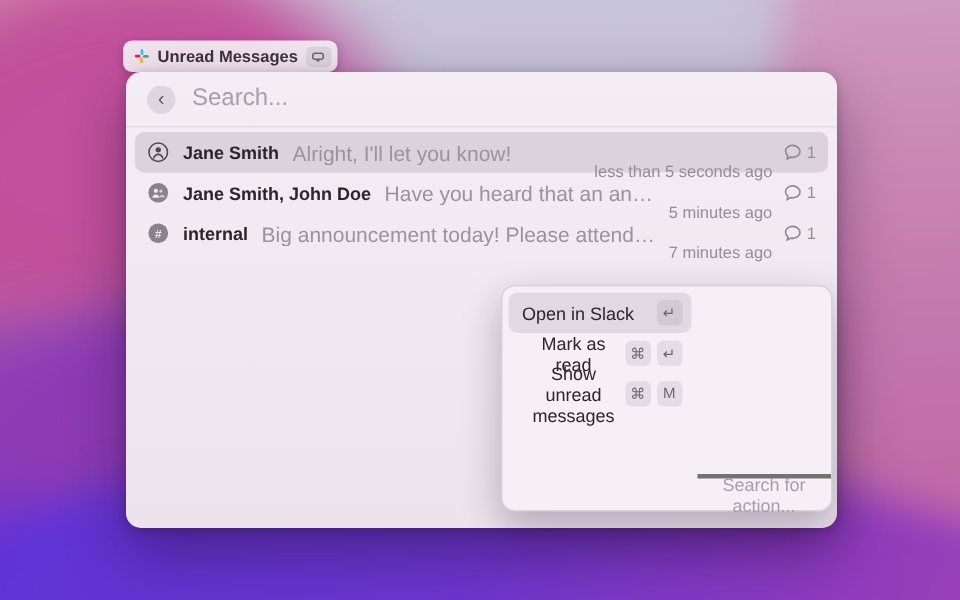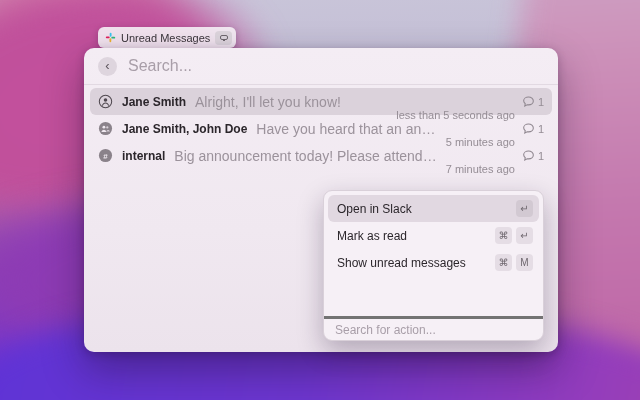--- a/index.html
+++ b/index.html
@@ -18,21 +18,21 @@
     background:linear-gradient(170deg,#cfa9c8 0%,#cc8fb8 30%,#c478ae 60%,#bd62a5 100%); transform:rotate(7deg); }
   .wp-purple-mid { left:-80px; top:180px; width:560px; height:200px; border-radius:50% 50% 40% 60%;
     background:radial-gradient(closest-side,#8d3bb4,#8d3bb4 65%,rgba(141,59,180,0)); }
   .wp-violet-bottom { left:-40px; top:300px; width:760px; height:220px;
     background:linear-gradient(100deg,#5d33d6 0%,#6d36cf 45%,#8e3bc0 75%,#a443ae 100%);
     border-radius:45% 55% 0 0; }
 
   
   .command-tag { position:absolute; left:82px; top:27px; height:21px; display:flex; align-items:center; gap:5px;
     background:rgba(245,239,245,0.92); border-radius:6px; padding:0 4px 0 7px;
-    box-shadow:0 2px 6px rgba(40,20,50,0.25); font-size:11px; font-weight:normal; color:#3a343a;margin-left:16px; }
+    box-shadow:0 2px 6px rgba(40,20,50,0.25); font-size:11px; font-weight:bold; color:#3a343a; }
   .slack-icon { width:11px; height:11px; display:block; }
   .tag-key { width:17px; height:14px; background:#ddd5dd; border-radius:4px; display:flex; align-items:center; justify-content:center; }
   .tag-key-glyph { width:8px; height:5px; border:1px solid #6e676e; border-radius:2px; position:relative; }
   .tag-key-glyph::after { content:""; position:absolute; left:2px; right:2px; bottom:-2px; height:1px; background:#6e676e; }
 
   
   .window { position:absolute; left:84px; top:48px; width:474px; height:304px;
     background:linear-gradient(180deg,#f4edf4 0%,#f0e8f0 60%,#ece3ec 100%);
     border-radius:10px; box-shadow:0 18px 40px rgba(30,10,45,0.40), 0 2px 8px rgba(30,10,45,0.25); }
 
@@ -48,23 +48,23 @@
   .row-icon svg { display:block; }
   .row-title { font-size:12px; font-weight:bold; color:#2b262b; white-space:nowrap; }
   .row-subtitle { font-size:14px; color:#9b929b; margin-left:9px; white-space:nowrap; overflow:hidden; text-overflow:ellipsis; flex:1; }
   .row-right { display:flex; align-items:center; gap:7px; flex:none; margin-left:8px; }
   .row-time { font-size:11px; color:#958d95;margin-top:27px; }
   .bubble-wrap { display:flex; align-items:center; gap:3px; }
   .bubble-wrap svg { display:block; }
   .row-count { font-size:11px; color:#958d95; }
 
   
-  .action-menu { position:absolute; right:14px; bottom:11px; width:221px; height:151px;
+  .action-menu { position:absolute; right:3px; bottom:11px; width:221px; height:151px;
     background:#f6f0f6; border:1px solid #d9d0d9; border-radius:9px;
-    box-shadow:0 10px 26px rgba(30,10,45,0.28); display:flex; flex-direction:column;text-align:center; }
+    box-shadow:0 10px 26px rgba(30,10,45,0.28); display:flex; flex-direction:row;text-align:center; }
   .menu-items { padding:4px; }
   .menu-item { height:27px; display:flex; align-items:center; justify-content:space-between; padding:0 6px 0 9px; border-radius:6px; }
   .menu-item.selected { background:#e1d8e1; }
   .menu-label { font-size:12px; color:#2b262b; }
   .keys { display:flex; gap:4px; }
   .keycap { min-width:17px; height:17px; padding:0 3px; background:#e5dde5; border-radius:4px;
     display:flex; align-items:center; justify-content:center; font-size:10px; color:#6e676e; }
   .menu-item.selected .keycap { background:#d2c9d2; }
   .menu-footer { margin-top:auto; border-top:3px solid #737373; height:24px; display:flex; align-items:center; padding:2px 11px; }
   .action-search-placeholder { font-size:12px; color:#a89ea8; }

